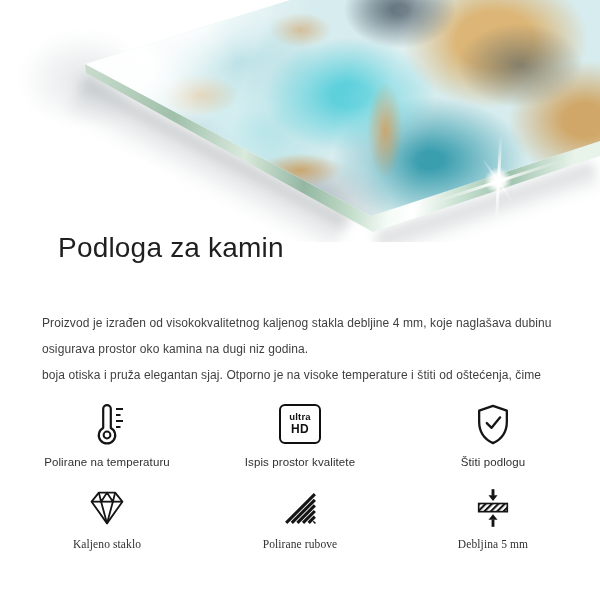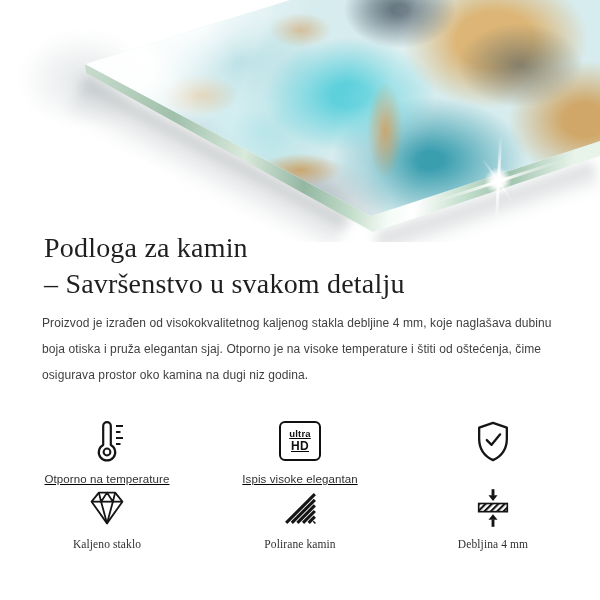--- a/index.html
+++ b/index.html
@@ -50,32 +50,32 @@
   .sparkle .ray2{position:absolute;left:-1.5px;top:-45px;width:3px;height:90px;filter:blur(.4px);
     background:linear-gradient(to bottom,rgba(255,255,255,0),#fff 45%,#fff 55%,rgba(255,255,255,0));
     transform:rotate(3deg);}
   .sparkle .ray3{position:absolute;left:-27px;top:-1px;width:54px;height:2px;
     background:linear-gradient(to right,rgba(255,255,255,0),rgba(255,255,255,.75) 50%,rgba(255,255,255,0));
     transform:rotate(55deg);}
   .sparkle .core{position:absolute;left:-14px;top:-14px;width:28px;height:28px;
     background:radial-gradient(circle,#fff 15%,rgba(255,255,255,.85) 35%,rgba(255,255,255,0) 70%);}
 
   
-  .heading{position:absolute;left:44px;top:230px;margin:0;font-family:Liberation Serif, serif;
+  .heading{position:absolute;left:58px;top:230px;margin:0;font-family:Liberation Sans, sans-serif;
            font-weight:400;font-size:28px;line-height:36px;color:#1f1f1f;letter-spacing:.2px;}
   .heading span{display:block;}
   .desc{position:absolute;left:42px;top:310px;font-size:12px;line-height:26px;color:#3f3f3f;
         letter-spacing:.1px;}
   .desc div{white-space:nowrap;}
 
   
   .features{position:absolute;left:0;top:400px;width:600px;height:180px;}
   .feature{position:absolute;width:170px;text-align:center;}
   .f-c0{left:22px;}  .f-c1{left:215px;}  .f-c2{left:408px;}
-  .f-r0{top:19px;text-decoration:underline;}    .f-r1{top:88px;font-family:Liberation Serif, serif;}
+  .f-r0{top:2px;}    .f-r1{top:88px;font-family:Liberation Serif, serif;}
   .icon-box{display:flex;align-items:center;justify-content:center;height:44px;}
   .f-r1 .icon-box{height:40px;}
   .f-label{display:block;margin-top:10px;font-size:11.5px;color:#303030;letter-spacing:.1px;}
   svg.ic{display:block;}
   .hd-badge{box-sizing:border-box;width:42px;height:40px;border:2.5px solid #101010;border-radius:6px;
             display:flex;flex-direction:column;align-items:center;justify-content:center;color:#101010;}
   .hd-top{font-size:9.5px;font-weight:700;line-height:10px;letter-spacing:.2px;}
   .hd-bottom{font-size:12px;font-weight:800;line-height:15px;letter-spacing:.3px;}
 </style>
 </head>
@@ -94,62 +94,62 @@
     <div class="sparkle">
       <div class="ray1"></div>
         <div class="ray2"></div>
         <div class="ray3"></div>
         <div class="core"></div>
     </div>
   </div>
 
   <h1 class="heading">
     <span>Podloga za kamin</span>
-    <span>– Savršenstvo u svakom detalju</span>
   </h1>
 
   <div class="desc">
     <div>Proizvod je izrađen od visokokvalitetnog kaljenog stakla debljine 4 mm, koje naglašava dubinu</div>
+    <div>osigurava prostor oko kamina na dugi niz godina.</div>
     <div>boja otiska i pruža elegantan sjaj. Otporno je na visoke temperature i štiti od oštećenja, čime</div>
-    <div>osigurava prostor oko kamina na dugi niz godina.</div>
   </div>
 
   <div class="features">
 
     <div class="feature f-c0 f-r0">
       <div class="icon-box">
         <svg class="ic" width="44" height="46" viewBox="0 0 44 46" fill="none">
           <path d="M18.2 27 V8 a3.8 3.8 0 0 1 7.6 0 V27 a8.2 8.2 0 1 1 -7.6 0 Z" stroke="#151515" stroke-width="2.2" stroke-linejoin="round"></path>
           <circle cx="22" cy="34" r="3.4" stroke="#151515" stroke-width="2"></circle>
           <line x1="31" y1="8" x2="38" y2="8" stroke="#151515" stroke-width="2"></line>
           <line x1="31" y1="14" x2="35.5" y2="14" stroke="#151515" stroke-width="2"></line>
           <line x1="31" y1="20" x2="38" y2="20" stroke="#151515" stroke-width="2"></line>
           <line x1="31" y1="26" x2="35.5" y2="26" stroke="#151515" stroke-width="2"></line>
         </svg>
       </div>
-      <span class="f-label">Otporno na temperature</span>
+      <span class="f-label">Polirane na temperaturu</span>
     </div>
 
     <div class="feature f-c1 f-r0">
       <div class="icon-box">
         <div class="hd-badge">
           <span class="hd-top">ultra</span>
           <span class="hd-bottom">HD</span>
         </div>
       </div>
-      <span class="f-label">Ispis visoke elegantan</span>
+      <span class="f-label">Ispis prostor kvalitete</span>
     </div>
 
     <div class="feature f-c2 f-r0">
       <div class="icon-box">
         <svg class="ic" width="42" height="45" viewBox="0 0 44 46" fill="none">
           <path d="M22 3.5 L36.5 8.5 V20 C36.5 31 30.5 38.5 22 42.5 C13.5 38.5 7.5 31 7.5 20 V8.5 Z" stroke="#151515" stroke-width="2.4" stroke-linejoin="round"></path>
           <path d="M15.5 21.5 L20.5 26.5 L29.5 15.5" stroke="#151515" stroke-width="2.4" stroke-linecap="round" stroke-linejoin="round"></path>
         </svg>
       </div>
+      <span class="f-label">Štiti podlogu</span>
     </div>
 
     <div class="feature f-c0 f-r1">
       <div class="icon-box">
         <svg class="ic" width="46" height="38" viewBox="0 0 48 42" fill="none">
           <path d="M7 14 L15 4 H33 L41 14 L24 38 Z" stroke="#151515" stroke-width="2" stroke-linejoin="round"></path>
           <path d="M7 14 H41" stroke="#151515" stroke-width="2"></path>
           <path d="M15 4 L17.5 14 L24 4 L30.5 14 L33 4" stroke="#151515" stroke-width="2" stroke-linejoin="round"></path>
           <path d="M17.5 14 L24 38 L30.5 14" stroke="#151515" stroke-width="2" stroke-linejoin="round"></path>
         </svg>
@@ -161,35 +161,35 @@
       <div class="icon-box">
         <svg class="ic" width="38" height="38" viewBox="0 0 44 44" fill="none">
           <path d="M6 39.2 L39.2 6" stroke="#151515" stroke-width="3.6"></path>
           <path d="M12.5 39.2 L39.2 12.5" stroke="#151515" stroke-width="3.6"></path>
           <path d="M19 39.2 L39.2 19" stroke="#151515" stroke-width="3.6"></path>
           <path d="M25.5 39.2 L39.2 25.5" stroke="#151515" stroke-width="3.6"></path>
           <path d="M32 39.2 L39.2 32" stroke="#151515" stroke-width="3.6"></path>
           <path d="M38 39.2 L39.2 38" stroke="#151515" stroke-width="3.6"></path>
         </svg>
       </div>
-      <span class="f-label">Polirane kamin</span>
+      <span class="f-label">Polirane rubove</span>
     </div>
 
     <div class="feature f-c2 f-r1">
       <div class="icon-box">
         <svg class="ic" width="36" height="42" viewBox="0 0 44 50" fill="none">
           <defs>
             <pattern id="hatch" patternUnits="userSpaceOnUse" width="5.5" height="5.5" patternTransform="rotate(45)">
               <rect width="2.6" height="5.5" fill="#151515"></rect>
             </pattern>
           </defs>
           <path d="M22 2 V10" stroke="#151515" stroke-width="3.5"></path>
           <polygon points="16.5,9.5 27.5,9.5 22,16.5" fill="#151515"></polygon>
           <rect x="4.5" y="19.5" width="35" height="10" fill="url(#hatch)" stroke="#151515" stroke-width="2"></rect>
           <polygon points="16.5,39.5 27.5,39.5 22,32.5" fill="#151515"></polygon>
           <path d="M22 39 V48" stroke="#151515" stroke-width="3.5"></path>
         </svg>
       </div>
-      <span class="f-label">Debljina 4 mm</span>
+      <span class="f-label">Debljina 5 mm</span>
     </div>
 
   </div>
 </div>
 
 </body></html>

